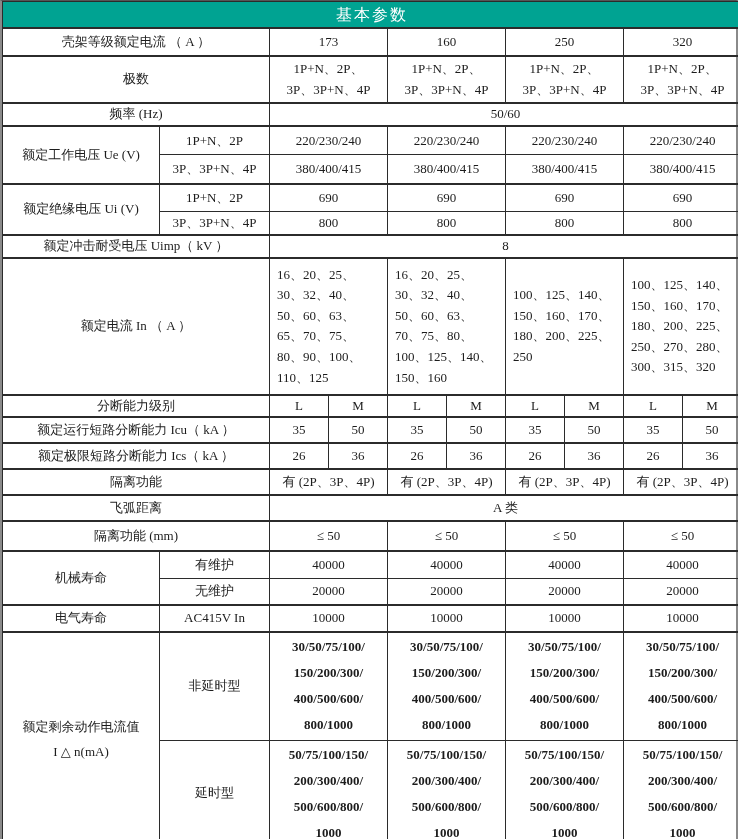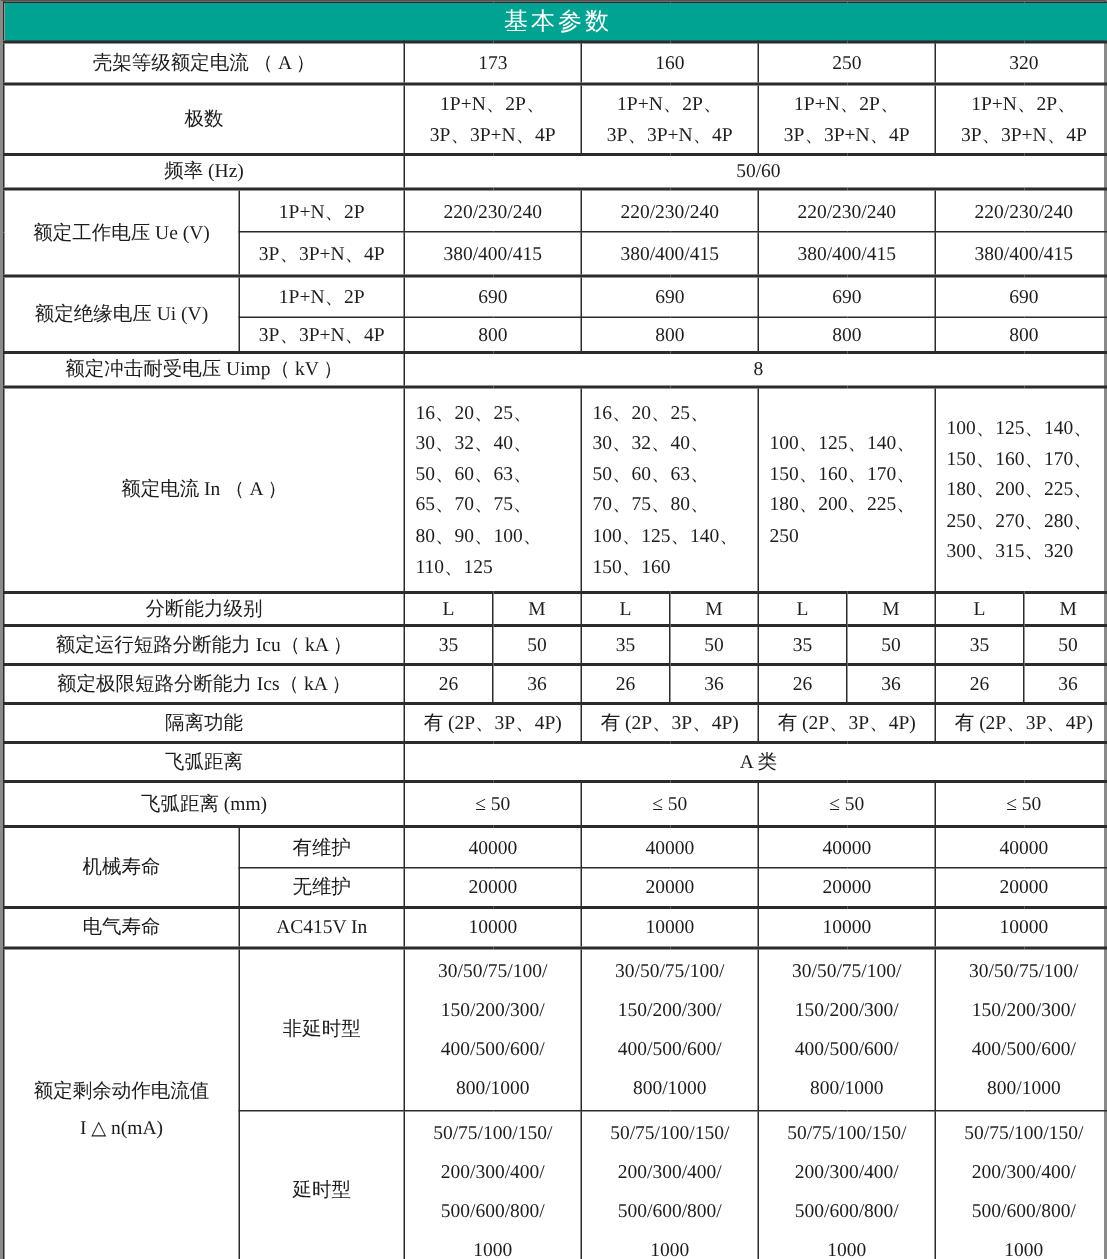--- a/index.html
+++ b/index.html
@@ -43,21 +43,21 @@
   
   .gt { border-top: 2px solid #2b2b2b; }
   .pre { white-space: pre-line; }
   .poles-cell { line-height: 1.65; }
   .list-cell {
     text-align: left;
     padding: 6px 2px 6px 7px;
     line-height: 1.58;
     white-space: pre-line;
   }
-  .rcd-cell { line-height: 2.0; white-space: pre-line; }
+  .rcd-cell { line-height: 2.0; white-space: pre-line; font-weight: bold; }
   .rcd-label { line-height: 1.9; white-space: pre-line; }
 </style>
 </head>
 <body>
 
 <div class="table-frame">
 <table>
   <colgroup>
     <col style="width:157px">
         <col style="width:110px">
@@ -206,21 +206,21 @@
     <td colspan="2" class="gt">有 (2P、3P、4P)</td>
     <td colspan="2" class="gt">有 (2P、3P、4P)</td>
   </tr>
 
   <tr style="height:26px">
     <td colspan="2" class="gt">飞弧距离</td>
     <td colspan="8" class="gt">A 类</td>
   </tr>
 
   <tr style="height:30px">
-    <td colspan="2" class="gt">飞弧距离 (mm)</td>
+    <td colspan="2" class="gt">隔离功能 (mm)</td>
     <td colspan="2" class="gt">≤ 50</td>
     <td colspan="2" class="gt">≤ 50</td>
     <td colspan="2" class="gt">≤ 50</td>
     <td colspan="2" class="gt">≤ 50</td>
   </tr>
 
   <tr style="height:27px">
     <td rowspan="2" class="gt">机械寿命</td>
     <td class="gt">有维护</td>
     <td colspan="2" class="gt">40000</td>

